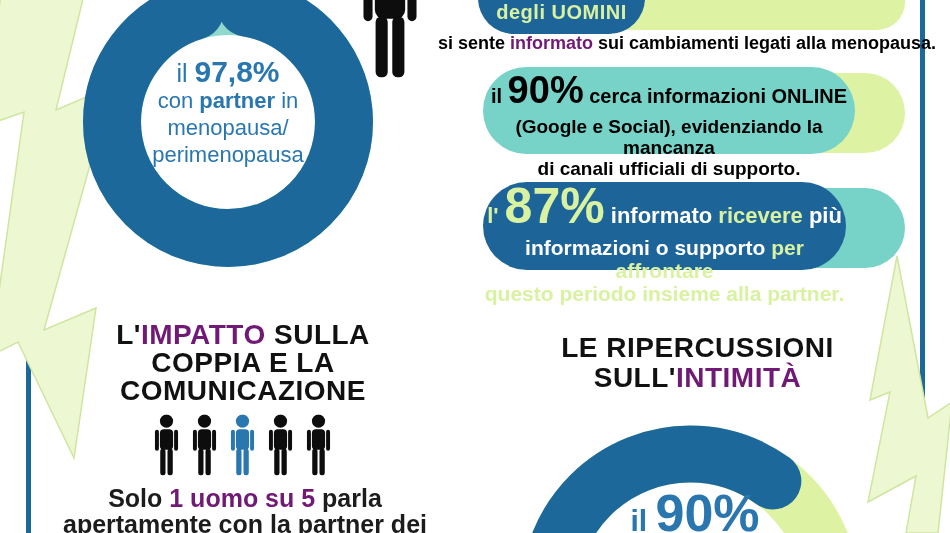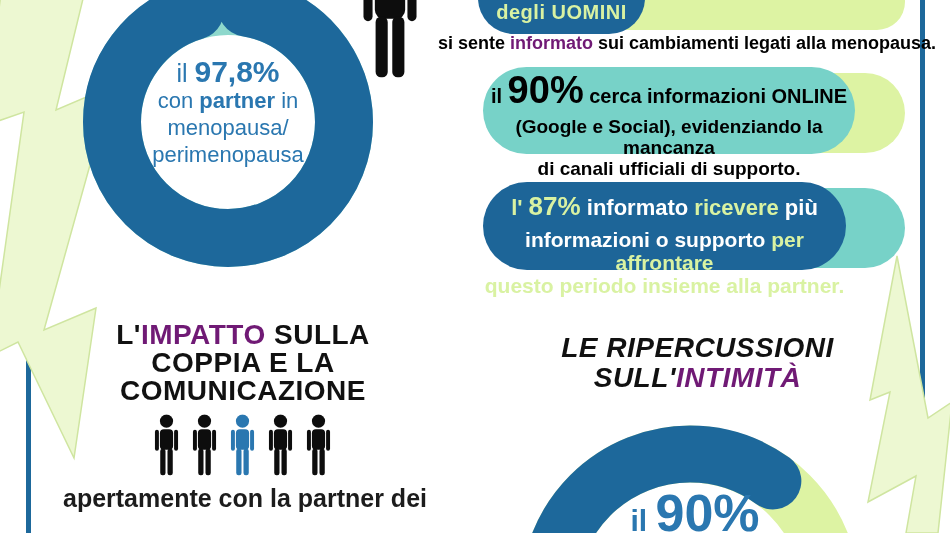--- a/index.html
+++ b/index.html
@@ -85,21 +85,21 @@
   <div class="pill pill-front-teal" style="left:483px;top:67px;width:372px;height:87px;"></div>
   <div class="pill-text dark" style="left:483px;top:70px;width:372px;">
     <div style="font-size:20px;line-height:40px;"><span>il </span><span style="font-size:38px;">90%</span><span> cerca informazioni ONLINE</span></div>
     <div style="font-size:19px;line-height:21px;">(Google e Social), evidenziando la mancanza</div>
     <div style="font-size:19px;line-height:21px;">di canali ufficiali di supporto.</div>
   </div>
 
   <div class="pill pill-back-teal" style="left:532px;top:188px;width:373px;height:80px;"></div>
   <div class="pill pill-front-blue" style="left:483px;top:182px;width:363px;height:88px;"></div>
   <div class="pill-text" style="left:483px;top:186px;width:363px;">
-    <div style="font-size:22px;line-height:40px;"><span class="green-t">l' </span><span class="green-t" style="font-size:26px;margin-top:31px;">87%</span><span class="white-t"> informato </span><span class="green-t">ricevere</span><span class="white-t"> più</span></div>
+    <div style="font-size:22px;line-height:40px;"><span class="green-t">l' </span><span class="green-t" style="font-size:50px;margin-top:31px;">87%</span><span class="white-t"> informato </span><span class="green-t">ricevere</span><span class="white-t"> più</span></div>
     <div style="font-size:21px;line-height:23px;"><span class="white-t">informazioni o supporto </span><span class="green-t">per affrontare</span></div>
     <div style="font-size:21px;line-height:23px;"><span class="green-t">questo periodo insieme alla partner.</span></div>
   </div>
 
   <div class="abs heading" style="left:93px;top:321px;width:300px;font-size:28px;line-height:28px;">
     <div><span>L'</span><span class="blue-t">IMPATTO</span><span> SULLA</span></div>
     <div>COPPIA E LA</div>
     <div>COMUNICAZIONE</div>
   </div>
 
@@ -115,24 +115,25 @@
       </svg>
     <svg width="33" height="63" viewBox="0 0 100 190">
         <use href="#person-shape" class="person-black"></use>
       </svg>
     <svg width="33" height="63" viewBox="0 0 100 190">
         <use href="#person-shape" class="person-black"></use>
       </svg>
   </div>
 
   <div class="abs stat" style="left:50px;top:485px;width:390px;font-size:25px;line-height:26px;">
+    <div><span>Solo </span><span class="blue-t">1 uomo su 5</span><span> parla</span></div>
     <div>apertamente con la partner dei</div>
   </div>
 
-  <div class="abs heading" style="left:545px;top:333px;width:305px;font-size:28px;line-height:30px;font-style:italic;">
+  <div class="abs heading" style="left:545px;top:333px;width:305px;font-size:28px;line-height:30px;">
     <div>LE RIPERCUSSIONI</div>
     <div><span>SULL'</span><span class="blue-t">INTIMITÀ</span></div>
   </div>
 
   <svg class="donut-svg donut-group" style="left:480px;top:395px;" width="420" height="138" viewBox="0 0 420 138">
     <circle class="donut-back" cx="210" cy="200" r="141" fill="none" stroke-width="57" pathLength="100" stroke="#ddf3a3"></circle>
     <circle class="donut-arc" cx="210" cy="200" r="141" fill="none" stroke-width="57" pathLength="100" stroke-linecap="round" stroke="#1d689b" stroke-dasharray="82 18" stroke-dashoffset="97"></circle>
   </svg>
   <div class="abs donut-label" style="left:590px;top:500px;width:210px;">
     <div style="font-size:30px;font-weight:700;"><span>il </span><span style="font-size:52px;">90%</span></div>

